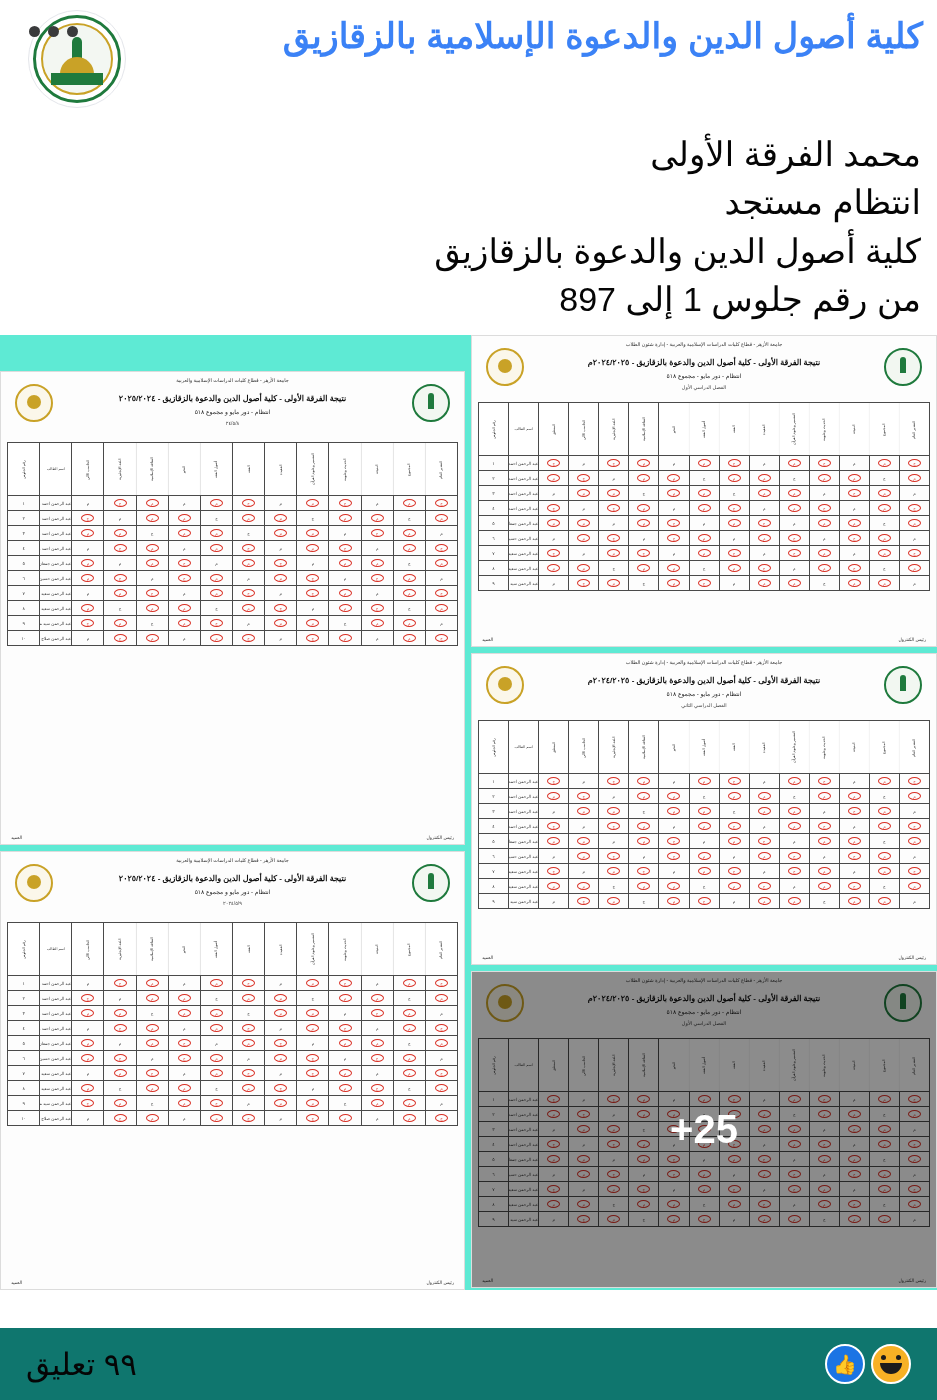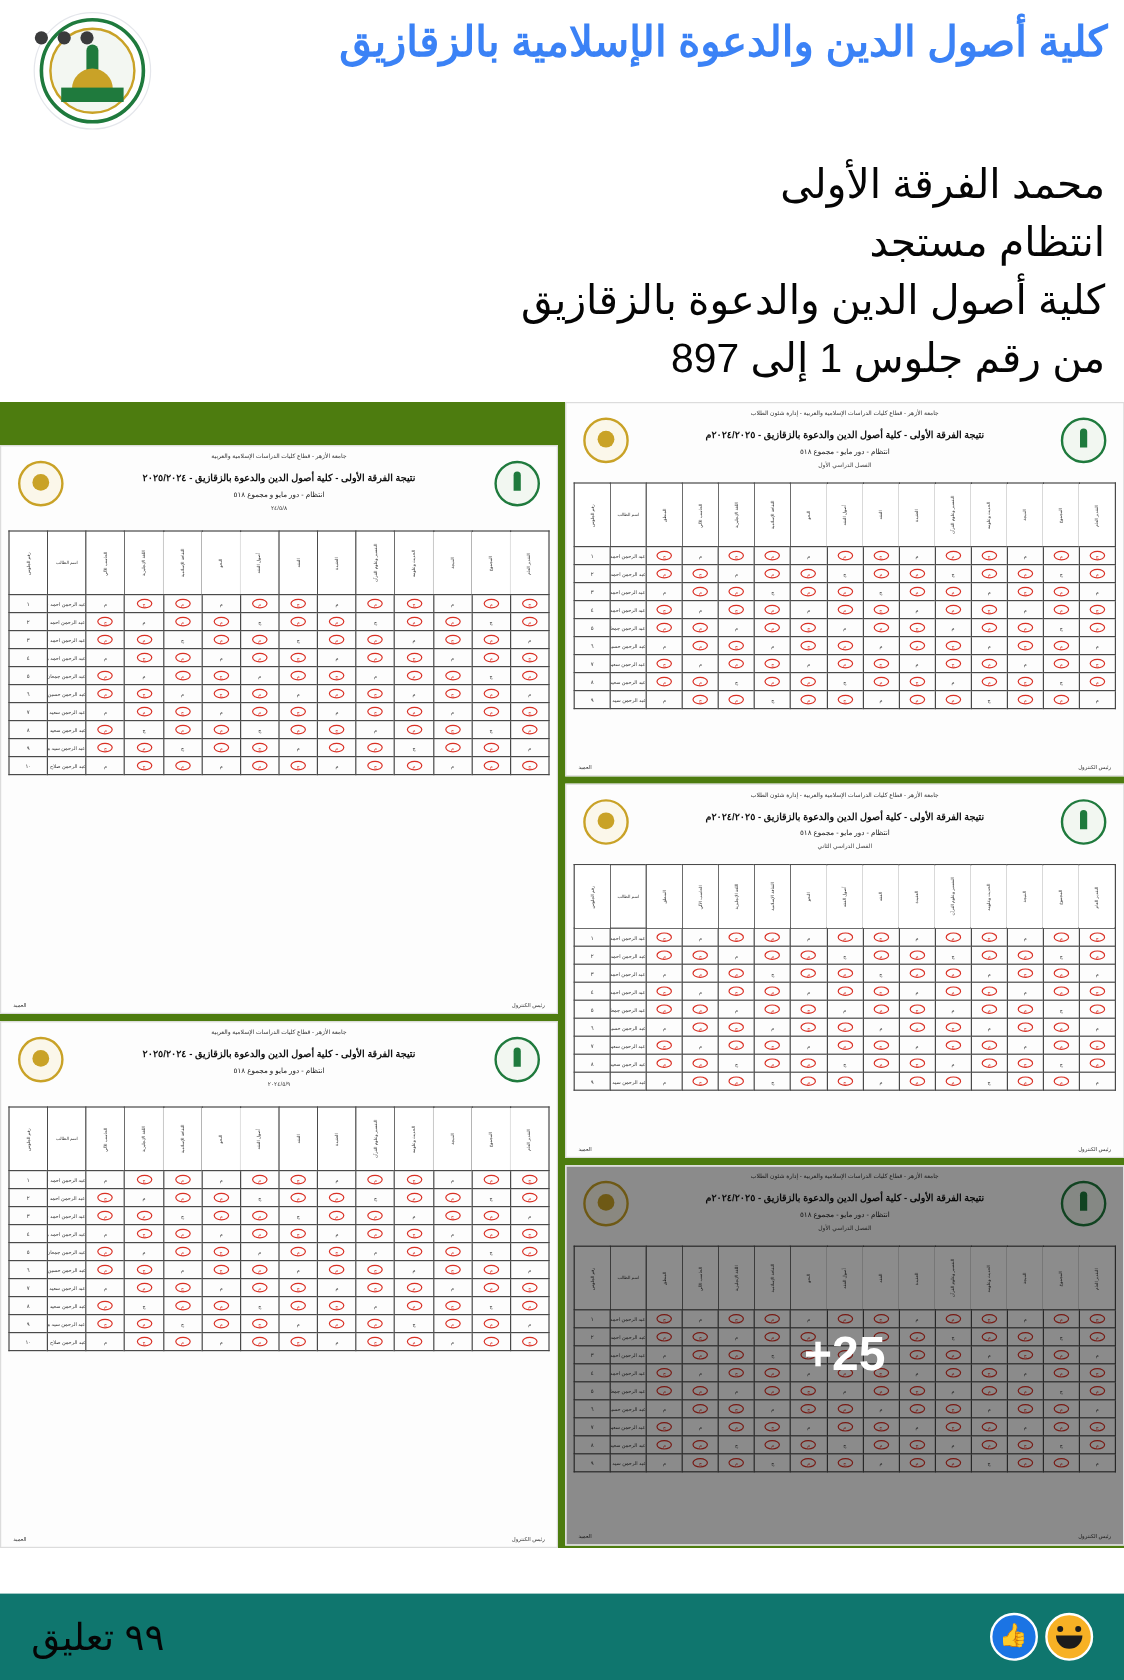--- a/index.html
+++ b/index.html
@@ -142,21 +142,21 @@
   .post-text div { white-space: nowrap; }
 
   
   .photo-grid {
     position: relative;
     width: 937px;
     height: 955px;
     display: flex;
     flex-direction: row;
     gap: 6px;
-    background: #4d7c0f;
+    background: #5eead4;
     overflow: hidden;
   }
   .col {
     display: flex;
     flex-direction: column;
     gap: 6px;
   }
   .col-left { width: 466px; }
   .col-right { width: 465px; }
 

